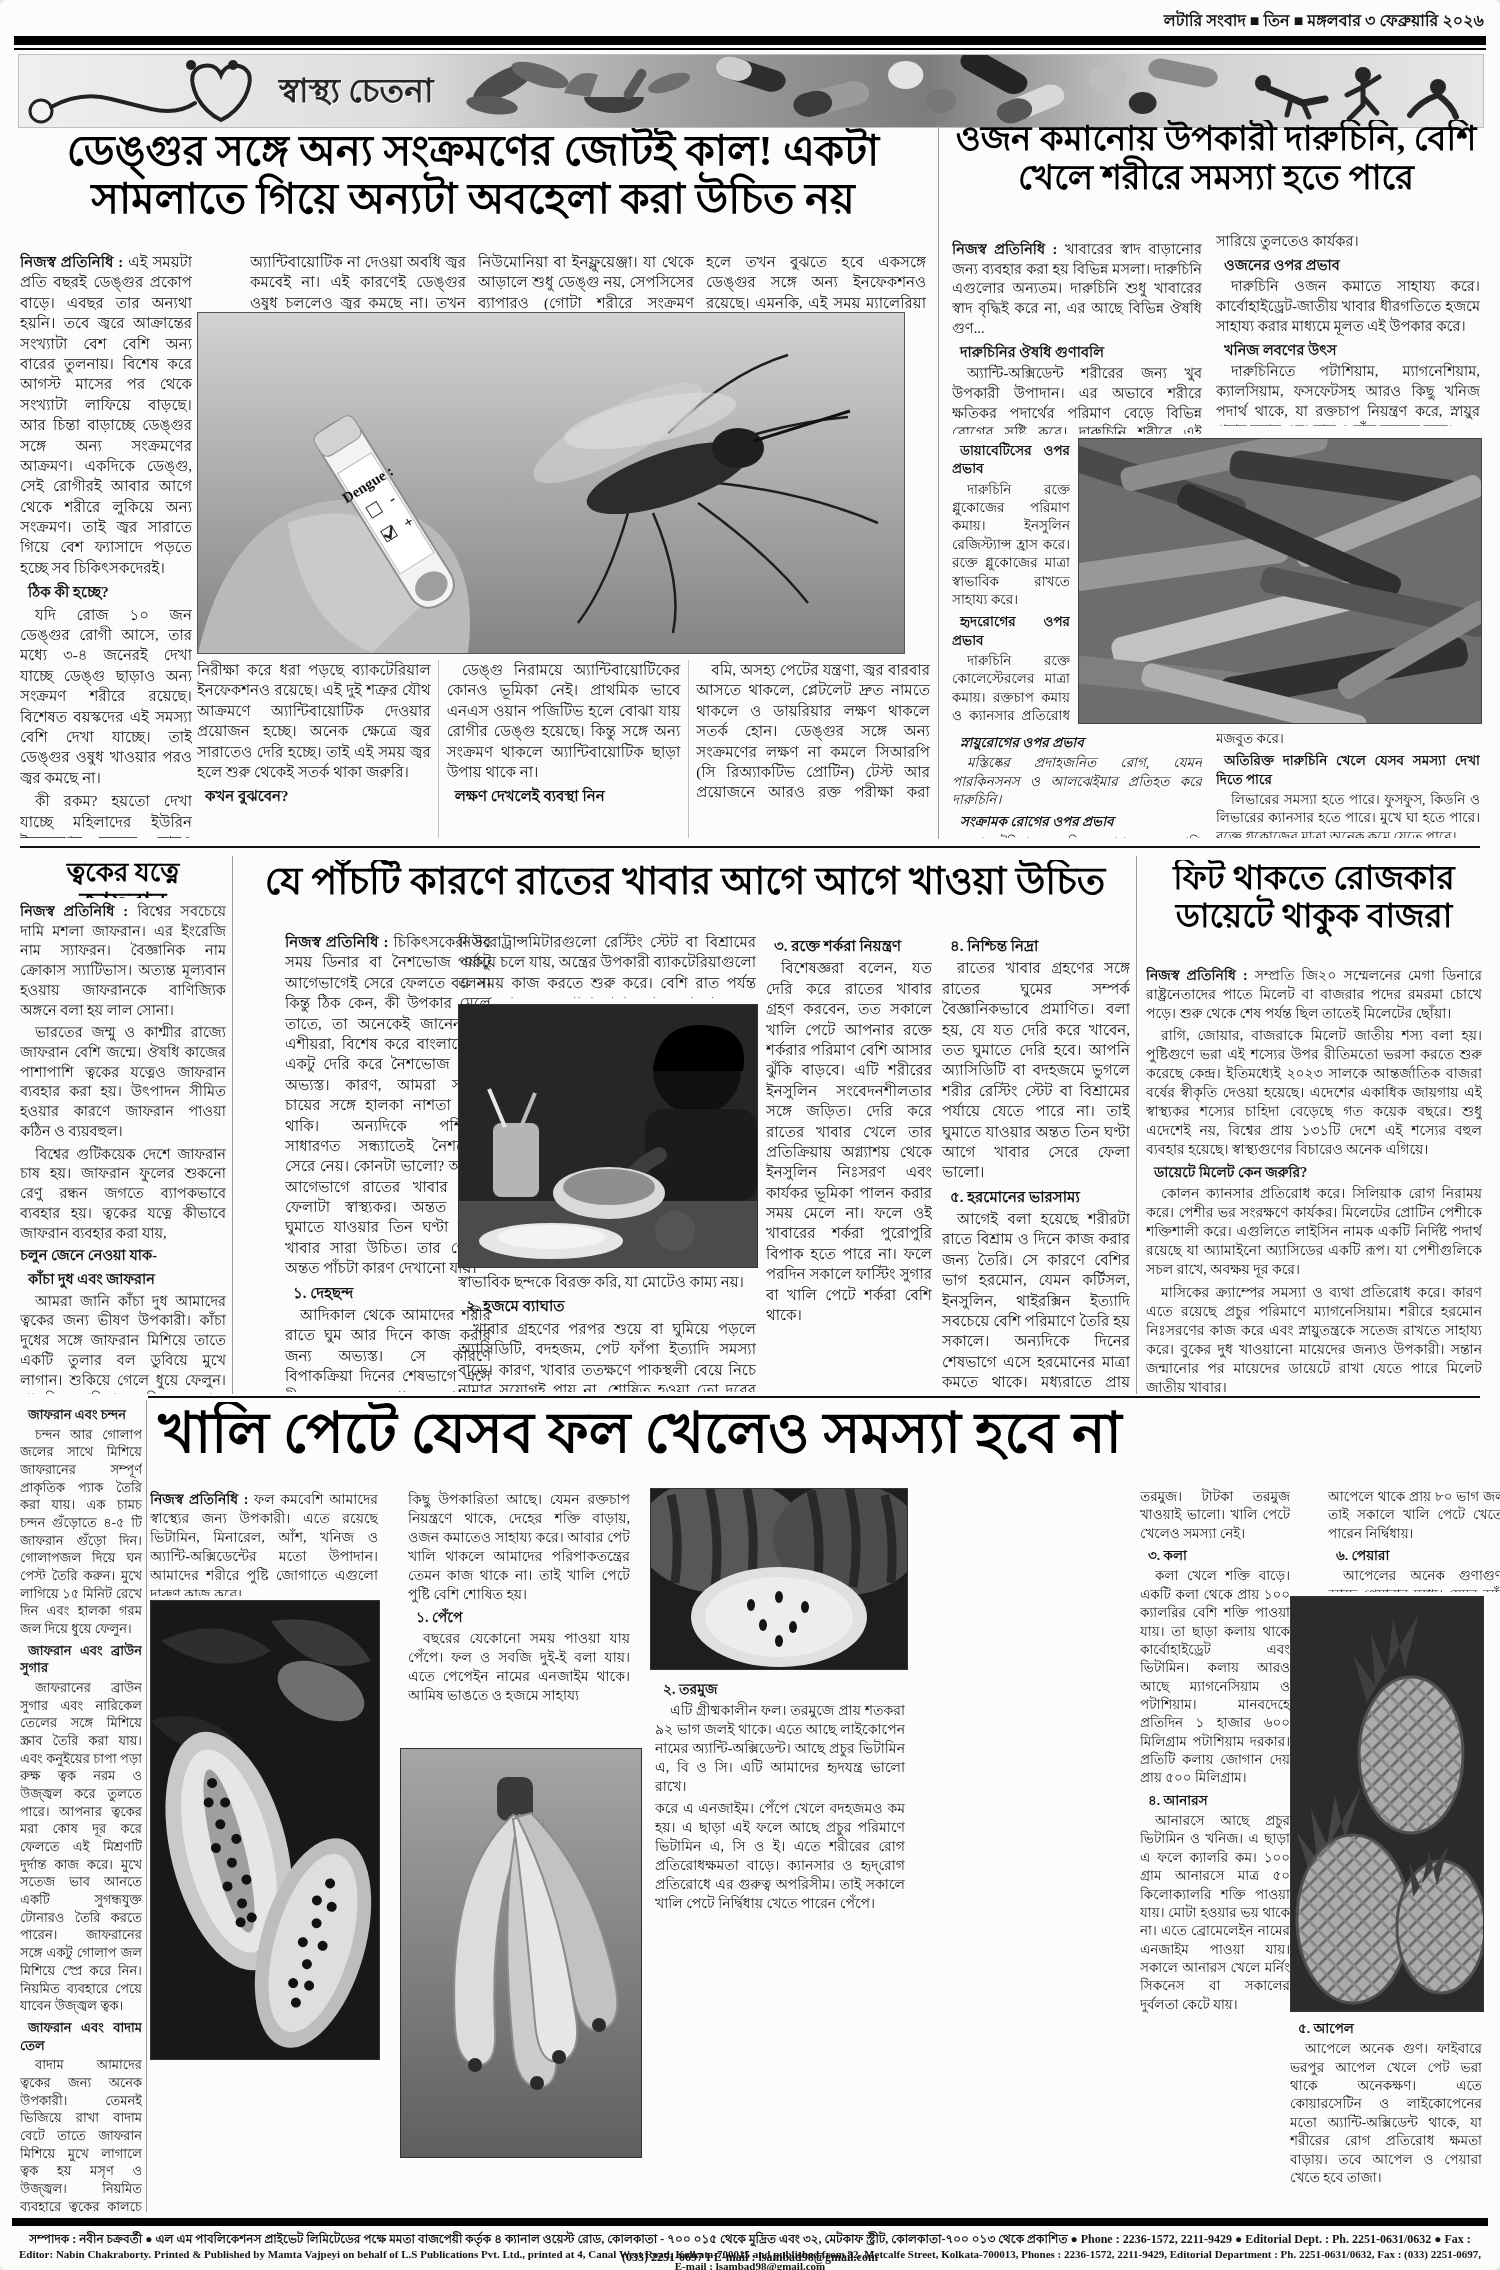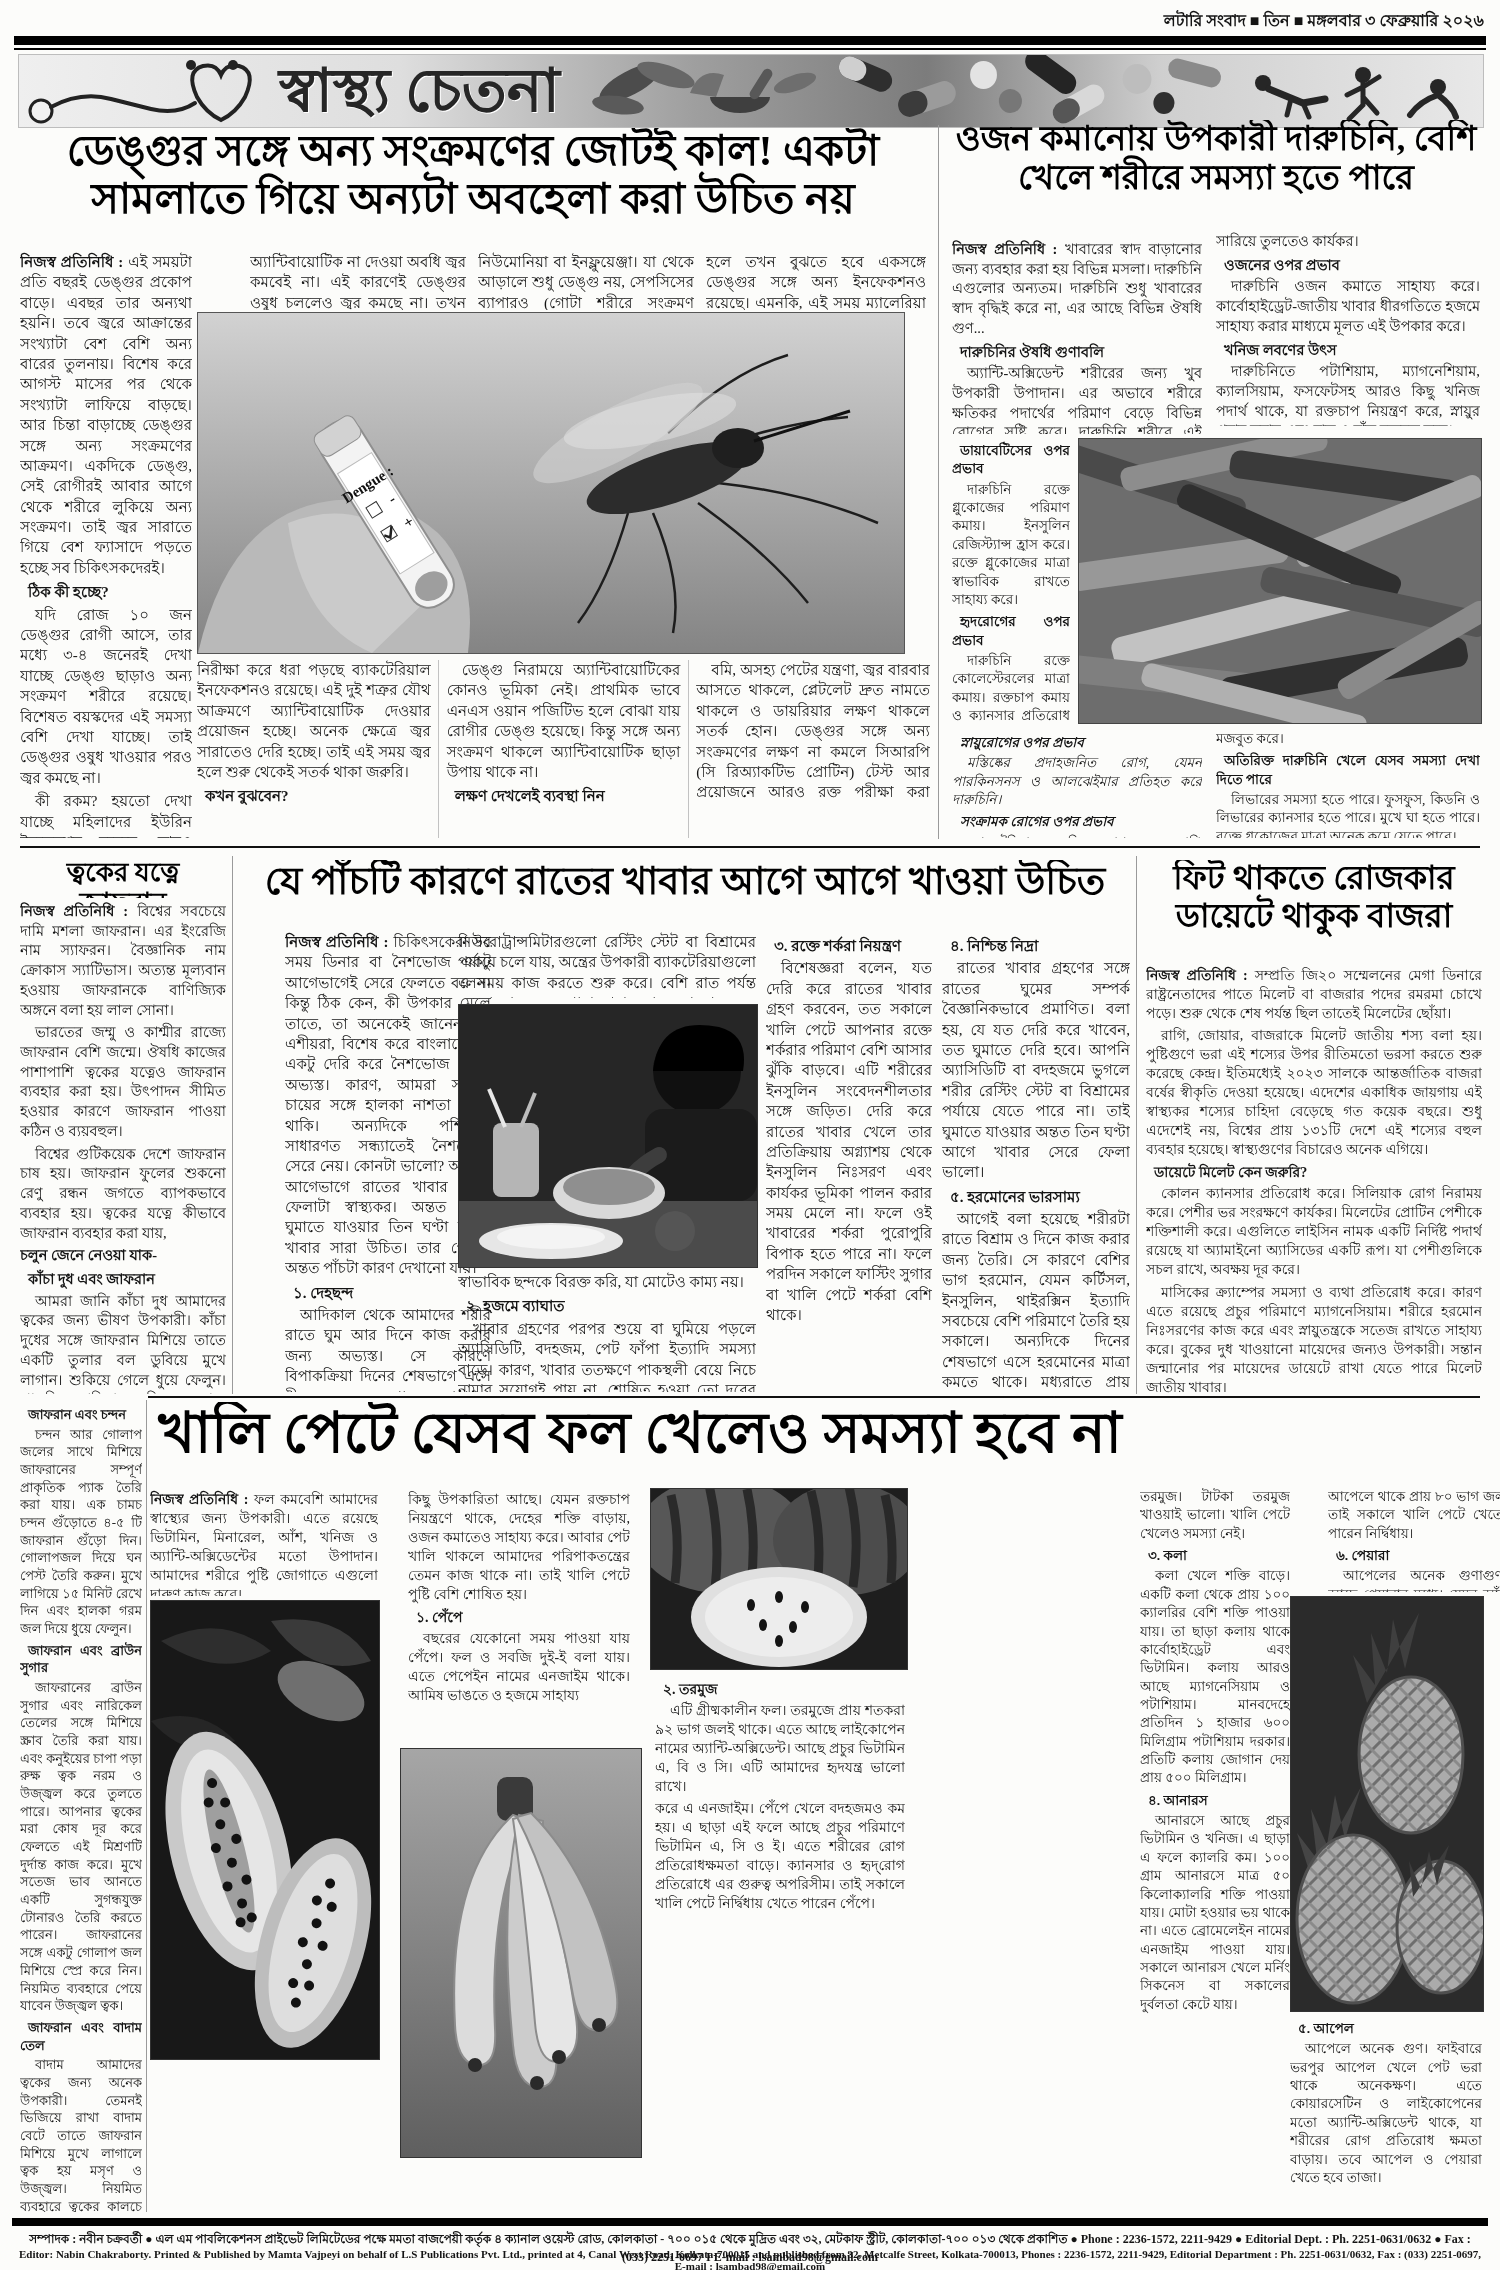--- a/index.html
+++ b/index.html
@@ -1,35 +1,35 @@
 <!DOCTYPE html>
 <html><head>
 <meta charset="utf-8">
 <style>
   html,body{margin:0;padding:0;background:#e9e9e6;}
   #page{position:relative;width:1500px;height:2270px;background:#fcfcfa;margin:0 auto;
-        font-family:"Liberation Serif","DejaVu Serif",serif;color:#141414;overflow:hidden;}
+        font-family:"Liberation Serif","DejaVu Serif",serif;color:#141414;overflow:hidden;border-radius:7px;}
   .col{position:absolute;overflow:hidden;text-align:justify;font-size:15px;line-height:1.36;}
   .col p{margin:0 0 3px;text-indent:15px;}
   .col p.noind{text-indent:0;}
   .sub{font-weight:bold;margin:4px 0 2px;text-indent:8px;}
   .bl{font-weight:bold;}
   .hl{position:absolute;font-weight:bold;text-align:center;color:#000;line-height:1.14;overflow:hidden;}
   .photo{position:absolute;overflow:hidden;background:#8a8a8a;}
   .photo svg{display:block;}
   .vrule{position:absolute;width:1px;background:#9a9a9a;}
   .hrule{position:absolute;height:2px;background:#111;}
   .cols3{column-count:3;column-gap:16px;column-rule:1px solid #c2c2c2;}
   #masthead{position:absolute;top:8px;right:16px;font-size:16px;font-weight:bold;}
   #toprule{position:absolute;left:14px;top:36px;width:1472px;height:9px;background:#000;}
   #toprule2{position:absolute;left:14px;top:48px;width:1472px;height:2px;background:#000;}
   #banner{position:absolute;left:18px;top:54px;width:1464px;height:72px;display:flex;align-items:center;
           background:linear-gradient(90deg,#efefef 0%,#dedede 26%,#9f9f9f 46%,#7c7c7c 62%,#cfcfcf 78%,#e8e8e8 100%);
           border:1px solid #bdbdbd;overflow:hidden;}
-  #banner-title{font-size:60px;font-weight:bold;color:#262626;line-height:70px;white-space:nowrap;
+  #banner-title{font-size:33px;font-weight:bold;color:#262626;line-height:70px;white-space:nowrap;
                 text-shadow:1px 1px 0 #fff;padding:0 10px;font-family:Liberation Serif, serif;}
   #footer-bn{position:absolute;left:15px;top:2230px;width:1470px;text-align:center;font-size:12px;font-weight:bold;}
   #footer-en{position:absolute;left:15px;top:2248px;width:1470px;text-align:center;font-size:11px;font-weight:bold;}
   #footerbar{position:absolute;left:12px;top:2218px;width:1476px;height:8px;background:#000;}
 </style>
 </head>
 <body>
 
 <div id="page">
 

